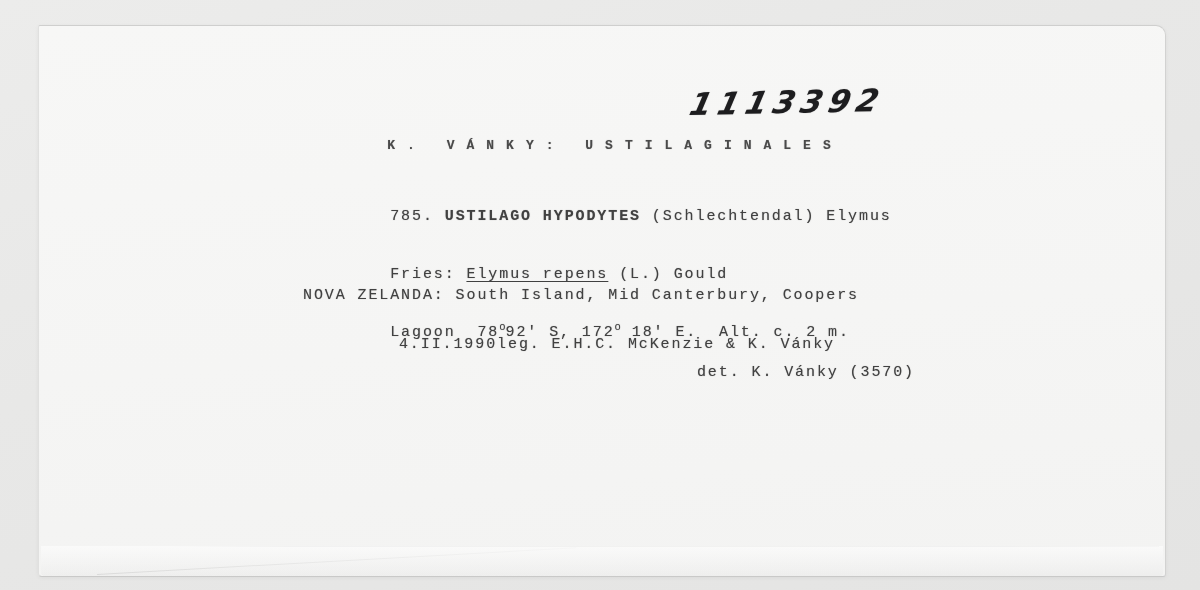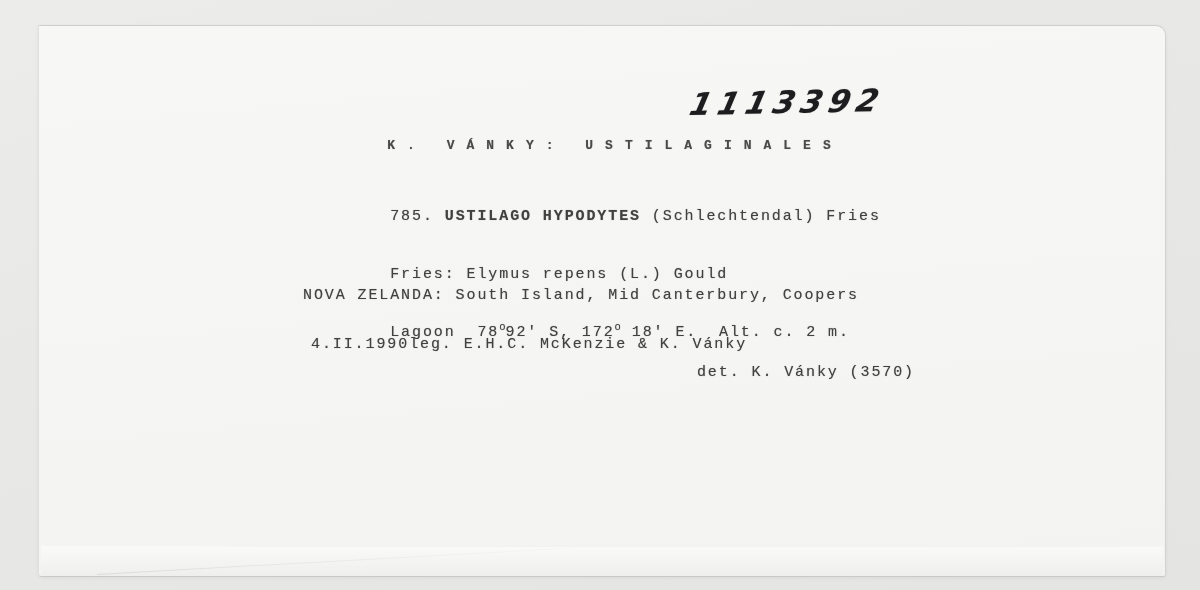--- a/index.html
+++ b/index.html
@@ -107,34 +107,34 @@
     letter-spacing: 1.9px;
     color: #414141;
     text-shadow: 0 0 1px rgba(65,65,65,0.45);
   }
   .tline {
     position: absolute;
     left: 0;
     white-space: pre;
   }
   .tline .b { font-weight: bold; }
-  .tline .u { text-underline-offset: 3px; }
+  .tline .u { text-decoration: underline; text-underline-offset: 3px; }
   .sup {
     display: inline-block;
     font-size: 10.5px;
     position: relative;
     top: -6px;
     letter-spacing: 0;
   }
   .row-spread {
     position: absolute;
-    left: 8px;
+    left: 16px;
     right: 0;
     display: flex;
-    justify-content: flex-start;
+    justify-content: center;
     white-space: pre;
   }
   .right-align {
     position: absolute;
     right: 0;
     white-space: pre;
   }
 </style>
 </head>
 <body>
@@ -142,21 +142,21 @@
 <div class="stage">
   <div class="packet">
 
     <div class="accession">1113392</div>
 
     <div class="series-header">K. VÁNKY: USTILAGINALES</div>
 
     <div class="label-block">
 
       <div class="tline" style="top:0;">
-        <span>785. </span><span class="b">USTILAGO HYPODYTES</span><span> (Schlechtendal) Fries</span>
+        <span>785. </span><span class="b">USTILAGO HYPODYTES</span><span> (Schlechtendal) Elymus</span>
       </div>
 
       <div class="tline" style="top:58px;">
         <span>Fries: </span><span class="u">Elymus repens</span><span> (L.) Gould</span>
       </div>
 
       <div class="tline" style="top:96px;">NOVA ZELANDA: South Island, Mid Canterbury, Coopers</div>
 
       <div class="tline" style="top:116px;">
         <span>Lagoon  78</span><span class="sup">o</span><span>92' S, 172</span><span class="sup">o</span><span> 18' E.  Alt. c. 2 m.</span>

